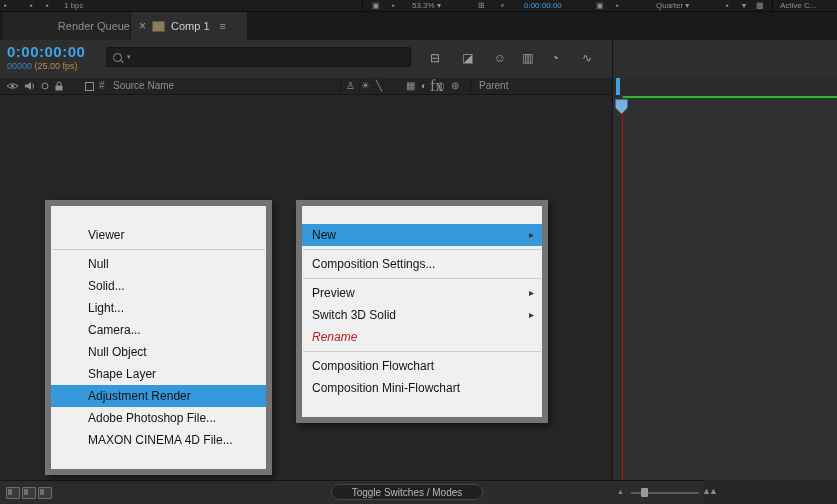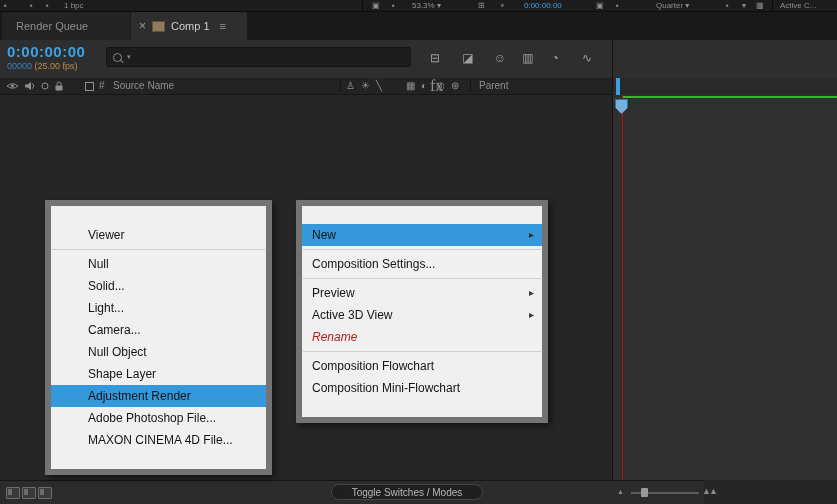--- a/index.html
+++ b/index.html
@@ -8,21 +8,21 @@
     background:#262626; font-family:"Liberation Sans",sans-serif;
     -webkit-font-smoothing:antialiased; user-select:none;
   }
   
   .top-strip{position:absolute;left:0;top:0;width:837px;height:11px;background:#1c1c1c;border-bottom:1px solid #0d0d0d;overflow:hidden;}
   .ts-item{position:absolute;top:0;height:11px;line-height:11px;font-size:8px;color:#8f8f8f;white-space:nowrap;}
   .ts-blue{color:#3ba3e8;}
   .ts-div{position:absolute;top:0;width:1px;height:11px;background:#0c0c0c;}
   
   .tab-bar{position:absolute;left:0;top:12px;width:837px;height:28px;background:#191919;}
-  .tab{position:absolute;top:0;height:28px;line-height:28px;font-size:11px;color:#8e8e8e;}
+  .tab{position:absolute;top:0;height:28px;line-height:28px;font-size:11px;color:#8e8e8e;text-align:right;}
   .tab-rq{left:2px;width:128px;background:#232323;padding-left:14px;box-sizing:border-box;}
   .tab-comp{left:131px;width:116px;background:#2e2e2e;color:#cfcfcf;display:flex;align-items:center;gap:6px;padding-left:8px;box-sizing:border-box;}
   .tab-close{color:#9a9a9a;font-size:12px;line-height:1;}
   .comp-icon{width:11px;height:9px;background:#8d7c57;border:1px solid #5f5340;display:inline-block;}
   .tab-menu{margin-left:4px;color:#9a9a9a;font-size:11px;line-height:1;}
   
   .panel-header{position:absolute;left:0;top:40px;width:837px;height:38px;background:#2e2e2e;}
   .timecode{position:absolute;left:7px;top:3px;font-size:15px;font-weight:bold;color:#3ba3e8;letter-spacing:.5px;}
   .frame-info{position:absolute;left:7px;top:21px;font-size:9px;}
   .frame-info .frames{color:#3b7fb8;}
@@ -207,21 +207,21 @@
       <span class="arrow">▸</span>
     </div>
     <div class="msep"></div>
     <div class="mi">Composition Settings...</div>
     <div class="msep"></div>
     <div class="mi">
       <span>Preview</span>
       <span class="arrow">▸</span>
     </div>
     <div class="mi">
-      <span>Active 3D View</span>
+      <span>Switch 3D Solid</span>
       <span class="arrow">▸</span>
     </div>
     <div class="mi dis">Rename</div>
     <div class="msep"></div>
     <div class="mi">Composition Flowchart</div>
     <div class="mi">Composition Mini-Flowchart</div>
   </div>
 
   <div class="bottom-bar">
     <span class="bb-ico" style="left:6px"></span>

